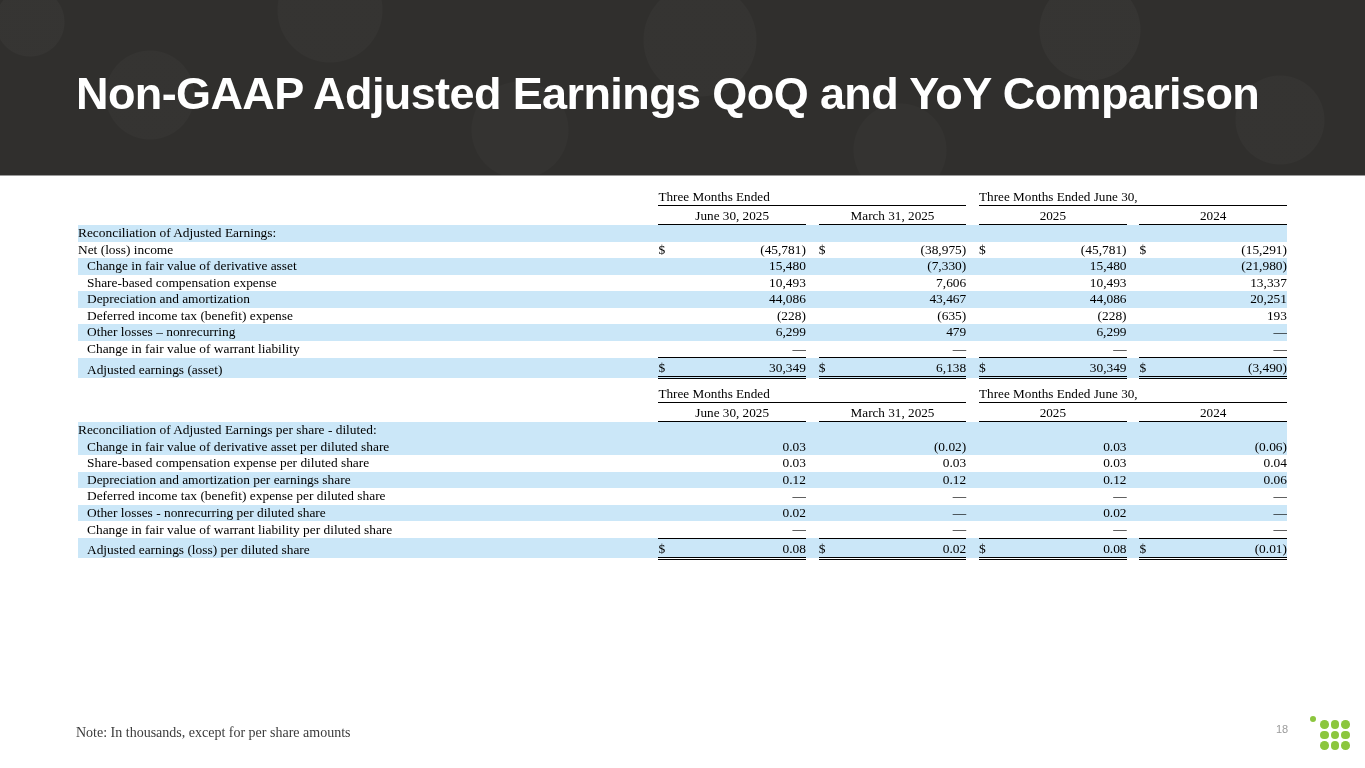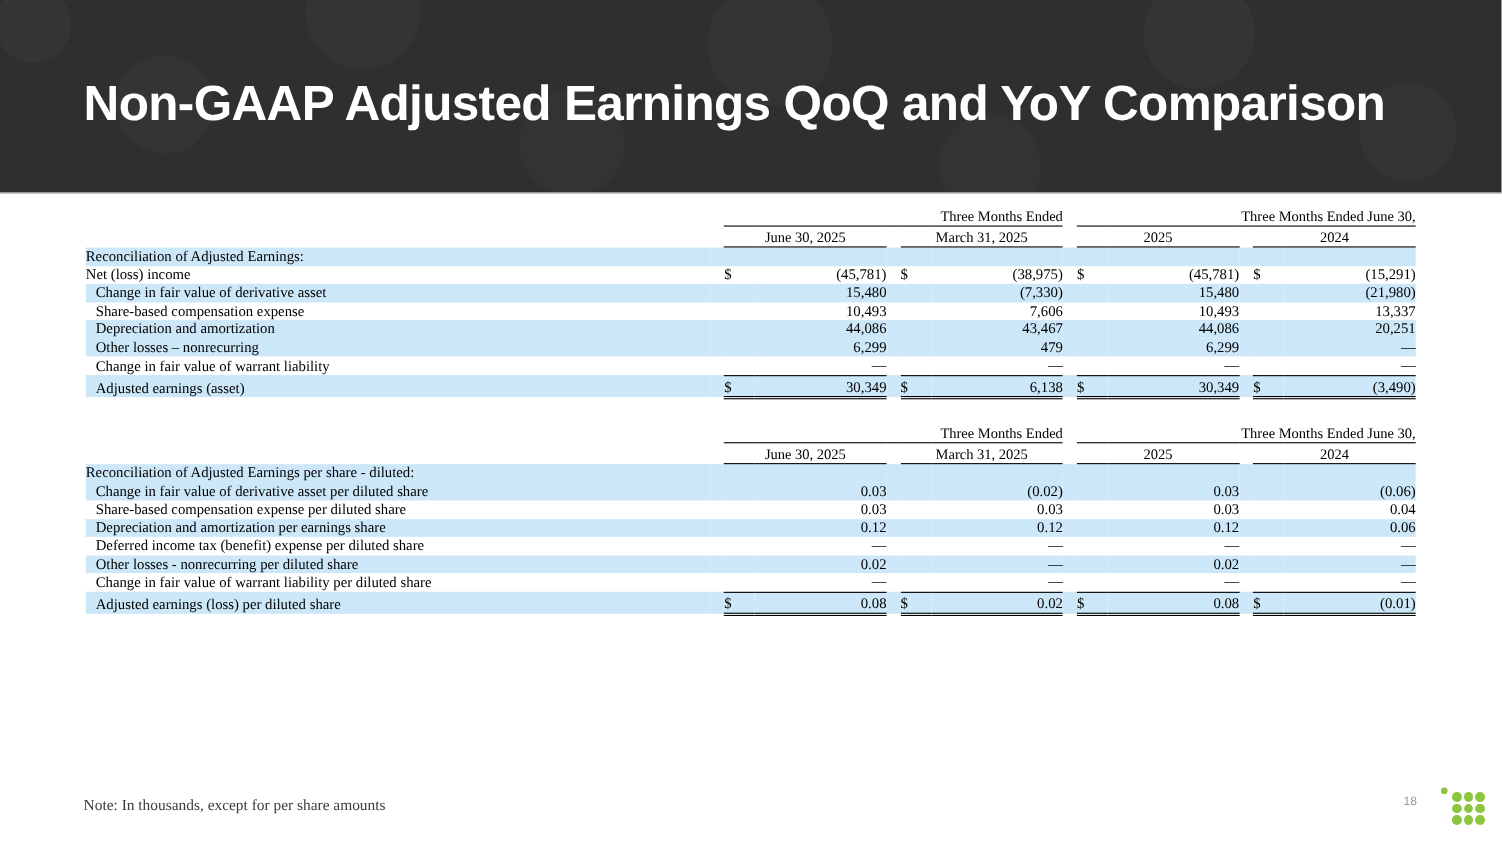--- a/index.html
+++ b/index.html
@@ -81,21 +81,21 @@
 
   table.fin td, table.fin th {
     padding: 0;
     vertical-align: bottom;
     font-weight: normal;
   }
 
   
   .grp-row td { height: 17px; }
   .grp-title {
-    text-align: right;
+    text-align: left;
     font-weight: bold;
     font-size: 13.2px;
     border-bottom: 1.3px solid #000;
     padding-bottom: 1px;
   }
   .sub-row td { height: 18px; }
   .sub-title {
     text-align: center;
     font-weight: bold;
     font-size: 13.2px;
@@ -262,20 +262,35 @@
           <td class="val">44,086</td>
           <td></td>
           <td class="cur"></td>
           <td class="val">43,467</td>
           <td></td>
           <td class="cur"></td>
           <td class="val">44,086</td>
           <td></td>
           <td class="cur"></td>
           <td class="val">20,251</td>
+        </tr>
+        <tr class="data">
+          <td class="label ind">Deferred income tax (benefit) expense</td>
+          <td></td>
+          <td class="cur"></td>
+          <td class="val">(228)</td>
+          <td></td>
+          <td class="cur"></td>
+          <td class="val">(635)</td>
+          <td></td>
+          <td class="cur"></td>
+          <td class="val">(228)</td>
+          <td></td>
+          <td class="cur"></td>
+          <td class="val">193</td>
         </tr>
         <tr class="data stripe">
           <td class="label ind">Other losses – nonrecurring</td>
           <td></td>
           <td class="cur"></td>
           <td class="val">6,299</td>
           <td></td>
           <td class="cur"></td>
           <td class="val">479</td>
           <td></td>

